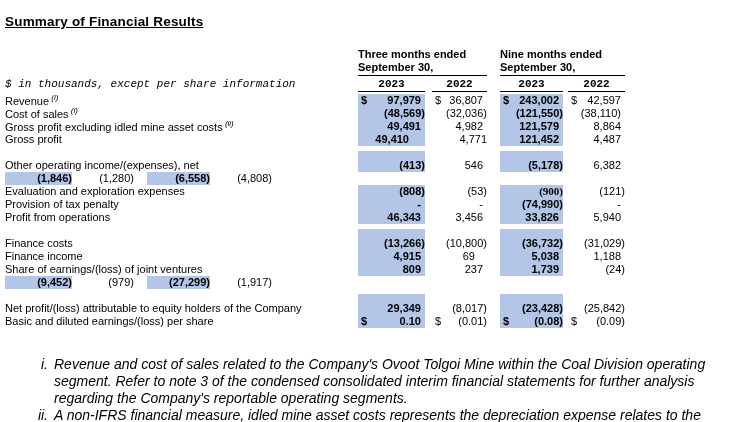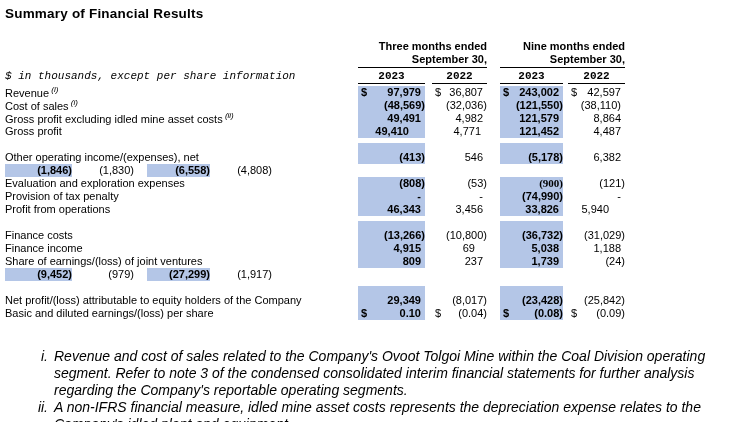--- a/index.html
+++ b/index.html
@@ -8,34 +8,35 @@
     width: 742px; height: 422px;
     background: #ffffff; color: #000000;
     font-family: "Liberation Sans", sans-serif;
     overflow: hidden;
   }
   .page { padding: 4px 0 0 5px; width: 742px; }
 
   .title {
     display: inline-block;
     font-size: 13.5px; font-weight: bold;
+    text-decoration: underline;
     letter-spacing: 0.2px;
-    margin-top: 2px;
+    margin-top: 10px;
   }
 
   .table-wrap { margin-top: 18px; }
   .trow { display: flex; align-items: flex-end; }
 
   .lbl { width: 353px; font-size: 11px; }
   .c1 { width: 67px; } .c2 { width: 55px; }
   .c3 { width: 63px; } .c4 { width: 57px; }
   .g1 { width: 7px; }  .g2 { width: 13px; } .g3 { width: 5px; }
 
   .grp {
-    font-size: 11px; font-weight: bold; text-align: right;
+    font-size: 11px; font-weight: bold; text-align: left;
     line-height: 13px; padding-bottom: 1px;
     border-bottom: 1px solid #000;
   }
   .grp.w1 { width: 129px; }
   .grp.w2 { width: 125px; }
 
   .header-years { margin-top: 1px; font-family: Liberation Mono, monospace; }
   .yr {
     font-size: 11px; font-weight: bold; text-align: center;
     height: 15px; line-height: 15px;
@@ -165,21 +166,21 @@
         </div>
         <div class="trow">
           <div class="lbl">Gross profit</div>
           <div class="cell c1 hl boldval">
             <div class="dollar"></div>
             <div class="val" style="margin-right: 16px;">49,410</div>
           </div>
           <div class="g1"></div>
           <div class="cell c2">
             <div class="dollar"></div>
-            <div class="val" style="margin-right: 6px;">4,771</div>
+            <div class="val" style="margin-right: 0;">4,771</div>
           </div>
           <div class="g2"></div>
           <div class="cell c3 hl boldval">
             <div class="dollar"></div>
             <div class="val" style="margin-right: 4px;">121,452</div>
           </div>
           <div class="g3"></div>
           <div class="cell c4">
             <div class="dollar"></div>
             <div class="val" style="margin-right: 4px;">4,487</div>
@@ -218,21 +219,21 @@
           </div>
         </div>
         <div class="trow">
           <div class="cell c1 hl boldval">
             <div class="dollar"></div>
             <div class="val" style="margin-right: 0px;">(1,846)</div>
           </div>
           <div class="g1"></div>
           <div class="cell c2">
             <div class="dollar"></div>
-            <div class="val" style="margin-right: 0px;">(1,830)</div>
+            <div class="val" style="margin-right: 0px;">(1,280)</div>
           </div>
           <div class="g2"></div>
           <div class="cell c3 hl boldval">
             <div class="dollar"></div>
             <div class="val" style="margin-right: 0px;">(6,558)</div>
           </div>
           <div class="g3"></div>
           <div class="cell c4">
             <div class="dollar"></div>
             <div class="val" style="margin-right: 0px;">(4,808)</div>
@@ -294,21 +295,21 @@
             <div class="val" style="margin-right: 4px;">3,456</div>
           </div>
           <div class="g2"></div>
           <div class="cell c3 hl boldval">
             <div class="dollar"></div>
             <div class="val" style="margin-right: 4px;">33,826</div>
           </div>
           <div class="g3"></div>
           <div class="cell c4">
             <div class="dollar"></div>
-            <div class="val" style="margin-right: 16px;">5,940</div>
+            <div class="val" style="margin-right: 4px;">5,940</div>
           </div>
         </div>
         <div class="trow gaprow">
           <div class="lbl"></div>
           <div class="cell c1 hl"></div>
           <div class="g1"></div>
           <div class="cell c2"></div>
           <div class="g2"></div>
           <div class="cell c3 hl"></div>
           <div class="g3"></div>
@@ -435,21 +436,21 @@
         </div>
         <div class="trow">
           <div class="lbl">Basic and diluted earnings/(loss) per share</div>
           <div class="cell c1 hl boldval">
             <div class="dollar">$</div>
             <div class="val" style="margin-right: 4px;">0.10</div>
           </div>
           <div class="g1"></div>
           <div class="cell c2">
             <div class="dollar">$</div>
-            <div class="val" style="margin-right: 0px;">(0.04)</div>
+            <div class="val" style="margin-right: 0px;">(0.01)</div>
           </div>
           <div class="g2"></div>
           <div class="cell c3 hl boldval">
             <div class="dollar">$</div>
             <div class="val" style="margin-right: 0px;">(0.08)</div>
           </div>
           <div class="g3"></div>
           <div class="cell c4">
             <div class="dollar">$</div>
             <div class="val" style="margin-right: 0px;">(0.09)</div>

